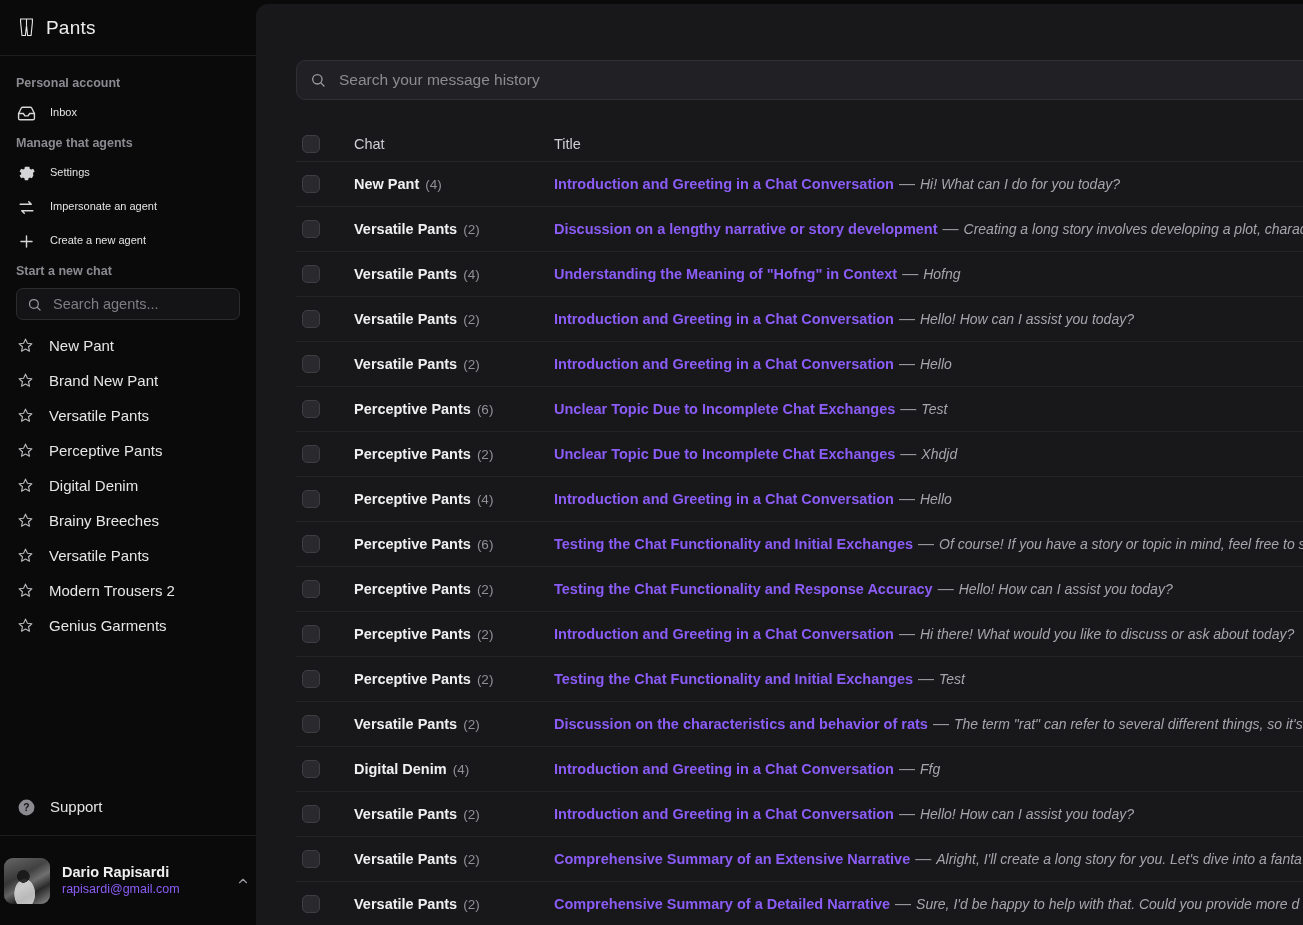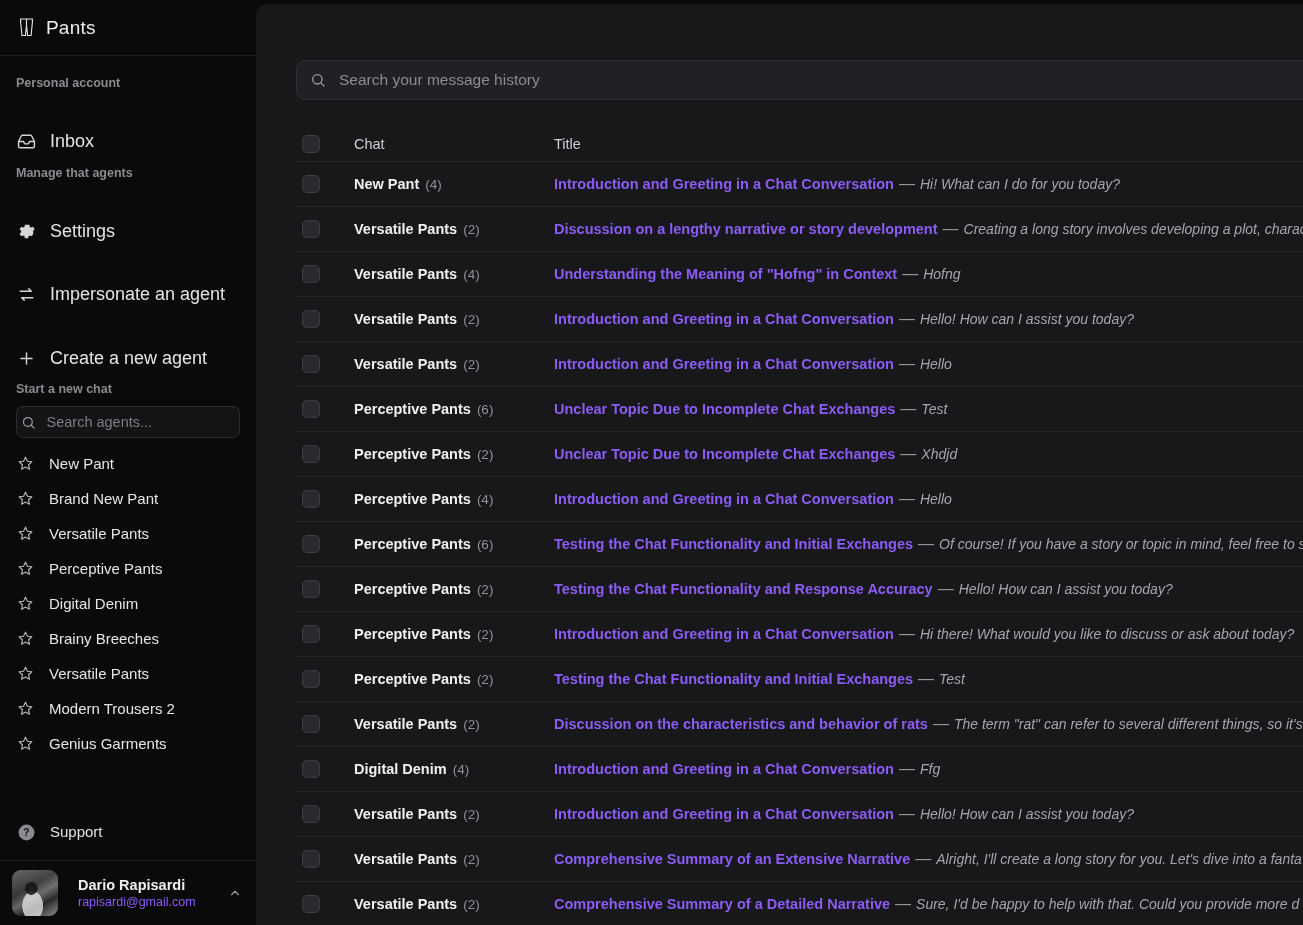--- a/index.html
+++ b/index.html
@@ -60,22 +60,21 @@
     padding: 6px 16px 6px 16px;
     font-weight: 700;
   }
   .nav-item {
     display: flex;
     align-items: center;
     gap: 14px;
     padding: 7px 16px;
     cursor: pointer;
     color: #e4e4e6;
-    font-size: 18px;
-    margin-top: 28px;
+    font-size: 11px;
   }
   .nav-icon {
     width: 20px; height: 20px;
     flex: 0 0 20px;
     display: flex; align-items: center; justify-content: center;
     color: #d6d6d8;
   }
   .nav-label { line-height: 1.2; }
 
   .agent-search-wrap {
@@ -84,21 +83,20 @@
   .agent-search {
     position: relative;
     height: 32px;
     border: 1px solid #2c2c2f;
     border-radius: 7px;
     background: #141416;
     display: flex;
     align-items: center;
     gap: 9px;
     padding: 0 10px;
-    justify-content: center;
   }
   .agent-search input {
     flex: 1 1 auto;
     border: 0; outline: 0;
     background: transparent;
     color: #d8d8da;
     font-size: 14.5px;
     font-family: "Liberation Sans", sans-serif;
   }
   .agent-search input::placeholder { color: #7e7e85; }
@@ -118,24 +116,24 @@
   .support-row {
     display: flex; align-items: center; gap: 14px;
     padding: 9px 16px 18px 16px;
     cursor: pointer;
     color: #e4e4e6; font-size: 15px;
   }
   .user-box {
     border-top: 1px solid #1e1e20;
     display: flex;
     align-items: center;
-    gap: 20px;
-    padding: 12px 12px;
+    gap: 12px;
+    padding: 12px 4px;
     cursor: pointer;
-    height: 65px;
+    height: 90px;
   }
   .avatar {
     width: 46px; height: 46px;
     flex: 0 0 46px;
     border-radius: 9px;
     overflow: hidden;
     background: linear-gradient(150deg,#6f6f6f 0%,#3a3a3a 38%,#8d8d8d 55%,#2a2a2a 72%,#d8d8d8 100%);
     position: relative;
   }
   .avatar::after{

